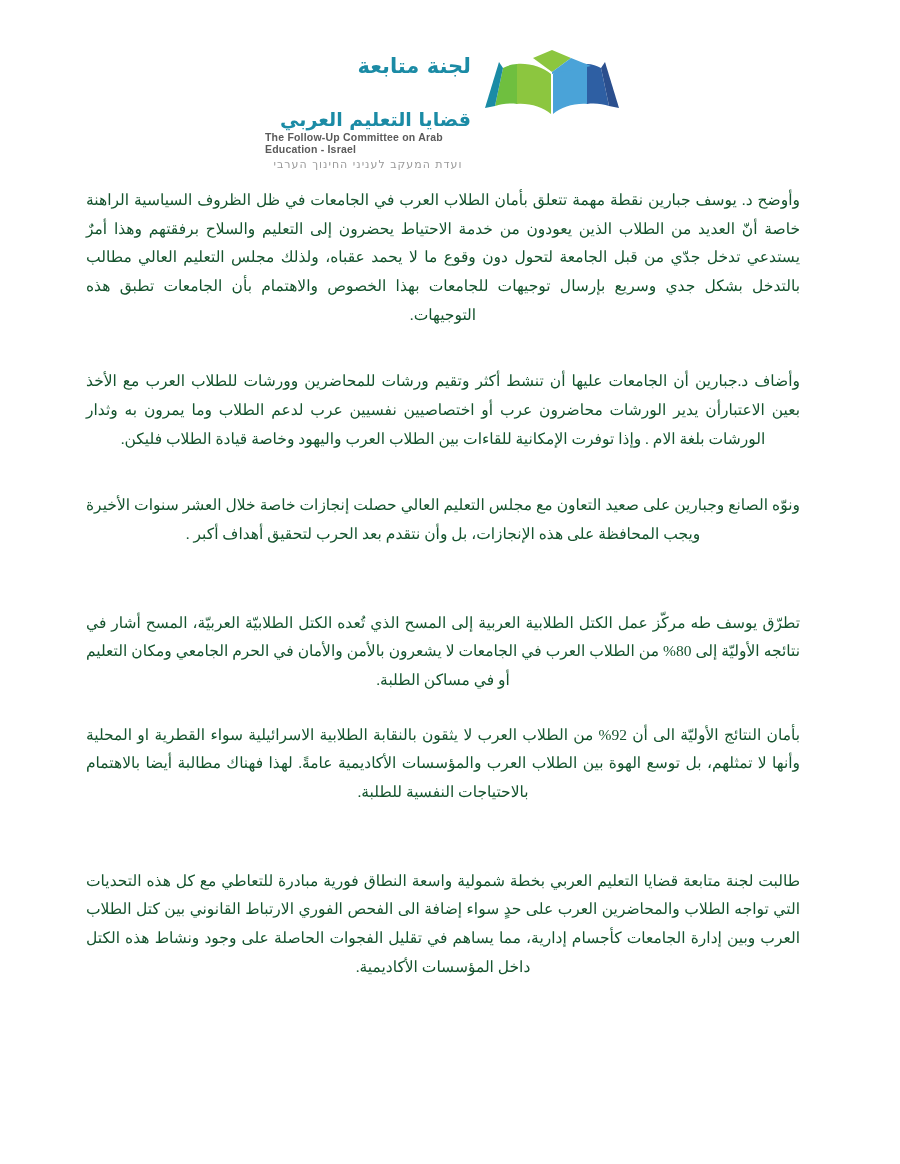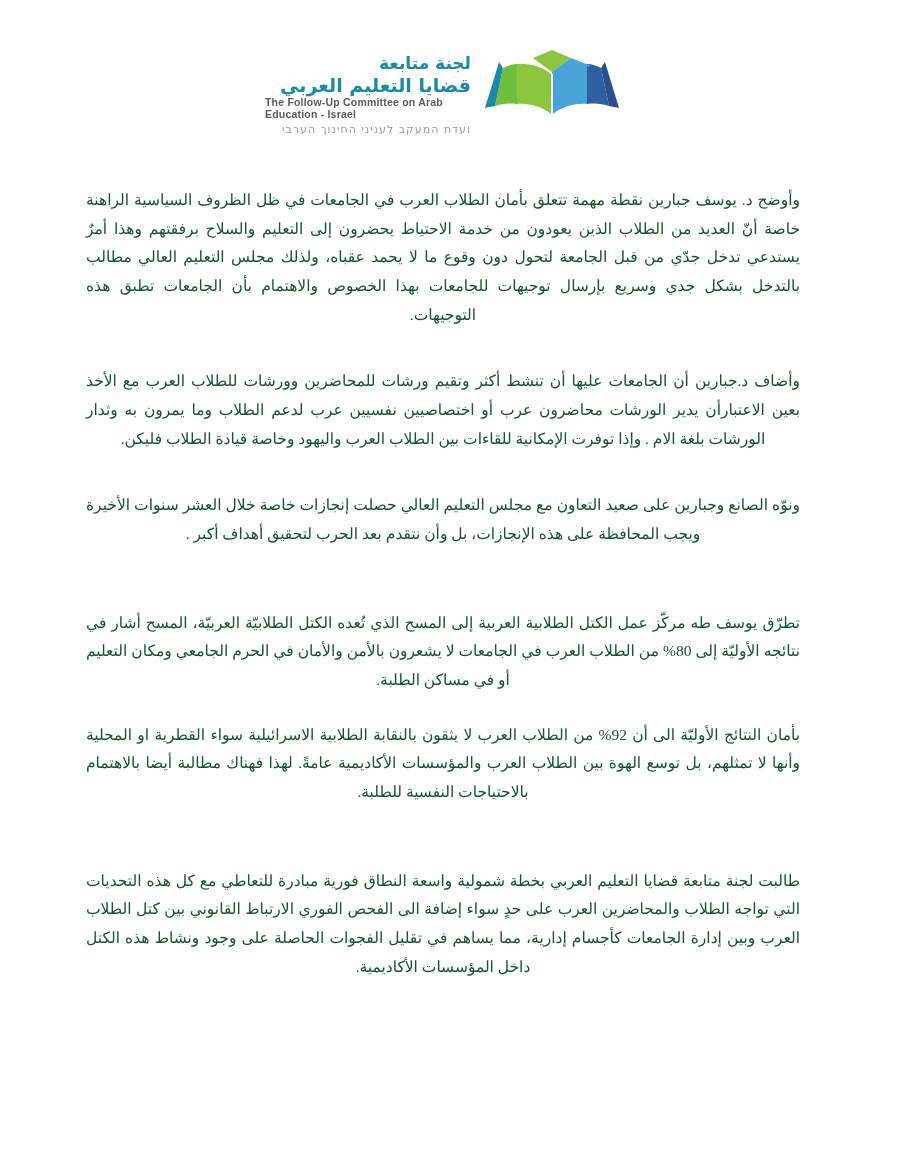--- a/index.html
+++ b/index.html
@@ -48,49 +48,50 @@
     position: absolute;
     top: 6px;
     left: 0;
     width: 206px;
     text-align: right;
     direction: rtl;
   }
   .logo-ar1 {
     font-family: "DejaVu Sans", "Liberation Sans", sans-serif;
     font-weight: bold;
-    font-size: 17px;
+    font-size: 21px;
     color: #1b8ba5;
     line-height: 1.15;
     letter-spacing: 0.5px;
   }
   .logo-ar2 {
     font-family: "DejaVu Sans", "Liberation Sans", sans-serif;
     font-weight: bold;
     font-size: 19px;
     color: #1b8ba5;
     line-height: 1.2;
     letter-spacing: 0.5px;
+    margin-top: 30px;
   }
   .logo-en {
     font-family: "Liberation Sans", sans-serif;
     font-weight: bold;
     font-size: 10.5px;
     color: #5a5a5a;
     letter-spacing: 0.2px;
     direction: ltr;
     text-align: left;
   }
   .logo-he {
     font-family: "DejaVu Sans", "Liberation Sans", sans-serif;
     font-size: 11px;
     color: #9a9a9a;
     margin-top: 3px;
     direction: rtl;
-    text-align: right;
+    text-align: center;
     letter-spacing: 1px;
   }
 
   
   .content {
     position: absolute;
     top: 186px;
     right: 100px;
     width: 714px;
     direction: rtl;

